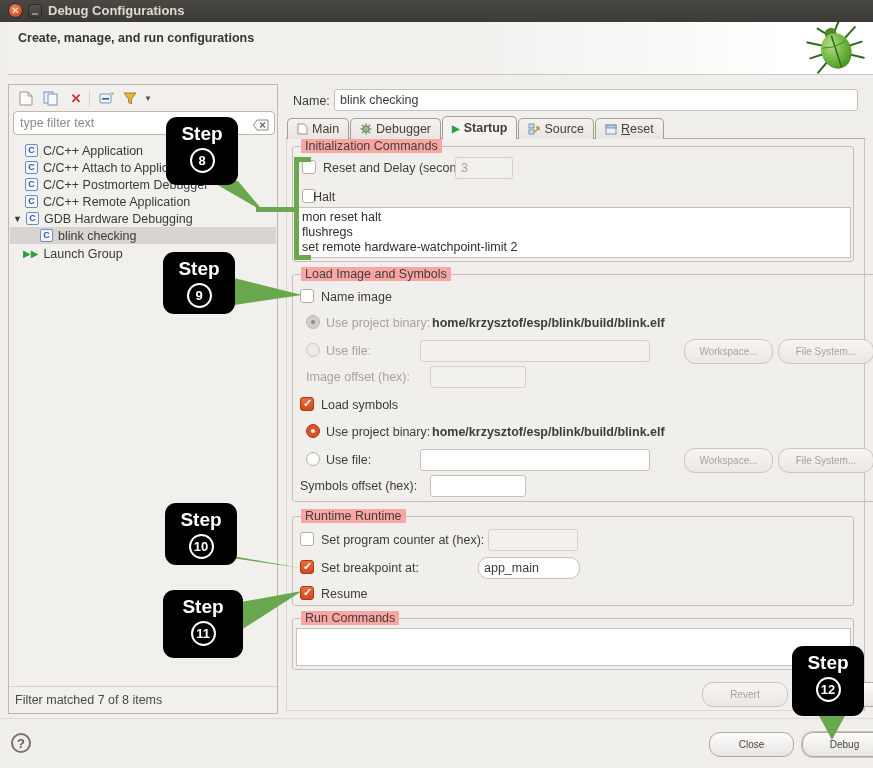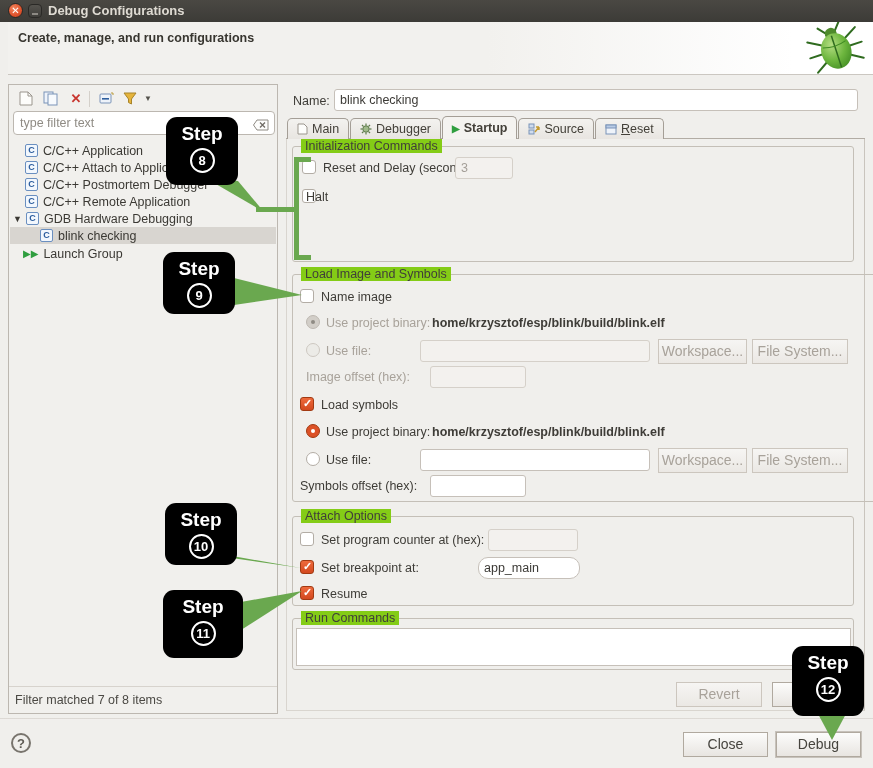--- a/index.html
+++ b/index.html
@@ -48,34 +48,34 @@
   
   .lbl { position:absolute; font-size:12.5px; color:#3e3c37; white-space:nowrap; }
   .lbl.dis { color:#a8a29a; }
   .pathtxt { font-weight:bold; color:#3e3c37; }
   .field { position:absolute; height:22px; background:#fff; border:1px solid #c6c0b9; border-radius:3px;
     font-size:12.5px; color:#3c3a36; padding:0 5px; font-family:"Liberation Sans",sans-serif; }
   .field.dis { background:#f3f1ee; color:#a49f98; border-color:#d5d0c9; }
   .area { position:absolute; background:#fff; border:1px solid #c6c0b9; font-size:12.5px; color:#2f2e2b;
     line-height:15px; padding:2px 5px; white-space:pre-line; }
   .grp { position:absolute; border:1px solid #c4bfb7; border-radius:3px; }
-  .grp-label { position:absolute; top:-8px; left:8px; background:#84cc16; padding:0 4px;
+  .grp-label { position:absolute; top:-8px; left:8px; background:#fca5a5; padding:0 4px;
     font-size:12.5px; color:#403e39; }
   .cb { position:absolute; width:14px; height:14px; background:#fff; border:1px solid #b3ada5; border-radius:3px; }
   .cb.checked { background:linear-gradient(#ee6a3c,#d3491f); border-color:#a23a12; }
   .cb.checked::after { content:"✓"; position:absolute; left:2px; top:-1px; color:#fff; font-size:11px; font-weight:bold; }
   .radio { position:absolute; width:14px; height:14px; border-radius:50%; background:#fff; border:1px solid #b3ada5; }
   .radio.sel { background:#dc5126; border-color:#a23a12; }
   .radio.sel::after { content:""; position:absolute; left:4px; top:4px; width:4px; height:4px; border-radius:50%; background:#fff; }
   .radio.dis { background:#ecebe7; border-color:#cdc8c1; }
   .radio.dis.sel { background:#d2cec8; border-color:#bdb8b1; }
   .radio.dis.sel::after { background:#8f8b84; }
   .btn { position:absolute; height:25px; background:linear-gradient(#fcfcfb,#e8e5e1); border:1px solid #b0a99f;
-    border-radius:0; font-size:14px; color:#46443e; text-align:center; line-height:23px;
-    font-family:"Liberation Sans",sans-serif; }
+    border-radius:11px; font-size:10px; color:#46443e; text-align:center; line-height:23px;
+    font-family:"Liberation Sans",sans-serif;margin-left:26px; }
   .btn.dis { color:#a8a29a; background:linear-gradient(#f6f5f3,#ebe8e4); border-color:#ccc6be; }
   .btn.focus { box-shadow:0 0 0 1px #c7c2bb; }
 
   
   .tabs { position:absolute; left:287px; top:116px; height:23px; display:flex; align-items:flex-end; z-index:6; }
   .tab { display:inline-flex; align-items:center; gap:4px; height:21px; padding:0 9px;
     border:1px solid #a49e96; border-bottom:none; border-radius:5px 5px 0 0;
     background:linear-gradient(#f3f2ef,#e8e5e1); font-size:12.5px; color:#434039; margin-right:1px; }
   .tab.active { background:#f4f3f0; font-weight:bold; height:23px; }
   .tab .mn { display:inline-block; }
@@ -262,21 +262,24 @@
   <div class="tabline"></div>
   <div class="contentbox"></div>
 
   <div class="grp" style="left:292px; top:146px; width:562px; height:116px;">
     <div class="grp-label">Initialization Commands</div>
   </div>
   <div class="cb" style="left:302px; top:160px;"></div>
   <div class="lbl" style="left:323px; top:161px;">Reset and Delay (seconds):</div>
   <input class="field dis" style="left: 455px; top: 157px; width: 58px;" disabled="" value="3">
   <div class="cb" style="left:302px; top:189px;"></div>
-  <div class="lbl" style="left:306px; top:190px;">Halt</div>
+  <div class="lbl" style="left:313px; top:190px;">Halt</div>
+  <div class="area" style="left:296px; top:207px; width:555px; height:51px;">mon reset halt
+flushregs
+set remote hardware-watchpoint-limit 2</div>
 
   <div class="grp" style="left:292px; top:274px; width:590px; height:228px;">
     <div class="grp-label">Load Image and Symbols</div>
   </div>
   <div class="cb" style="left:300px; top:289px;"></div>
   <div class="lbl" style="left:321px; top:290px;">Name image</div>
 
   <div class="radio dis sel" style="left:306px; top:315px;"></div>
   <div class="lbl dis" style="left:326px; top:316px;">Use project binary:</div>
   <div class="lbl pathtxt" style="left:432px; top:316px;">home/krzysztof/esp/blink/build/blink.elf</div>
@@ -300,21 +303,21 @@
   <div class="radio" style="left:306px; top:452px;"></div>
   <div class="lbl" style="left:326px; top:453px;">Use file:</div>
   <input class="field" style="left: 420px; top: 449px; width: 230px;">
   <button class="btn dis" style="left:658px; top:448px; width:89px;">Workspace...</button>
   <button class="btn dis" style="left:752px; top:448px; width:96px;">File System...</button>
 
   <div class="lbl" style="left:300px; top:479px;">Symbols offset (hex):</div>
   <input class="field" style="left: 430px; top: 475px; width: 96px;">
 
   <div class="grp" style="left:292px; top:516px; width:562px; height:90px;">
-    <div class="grp-label">Attach Options</div>
+    <div class="grp-label">Runtime Runtime</div>
   </div>
   <div class="cb" style="left:300px; top:532px;"></div>
   <div class="lbl" style="left:321px; top:533px;">Set program counter at (hex):</div>
   <input class="field dis" style="left: 488px; top: 529px; width: 90px;" disabled="">
 
   <div class="cb checked" style="left:300px; top:560px;"></div>
   <div class="lbl" style="left:321px; top:561px;">Set breakpoint at:</div>
   <input class="field" style="left: 478px; top: 557px; width: 102px; border-radius: 10px;" value="app_main">
 
   <div class="cb checked" style="left:300px; top:586px;"></div>

